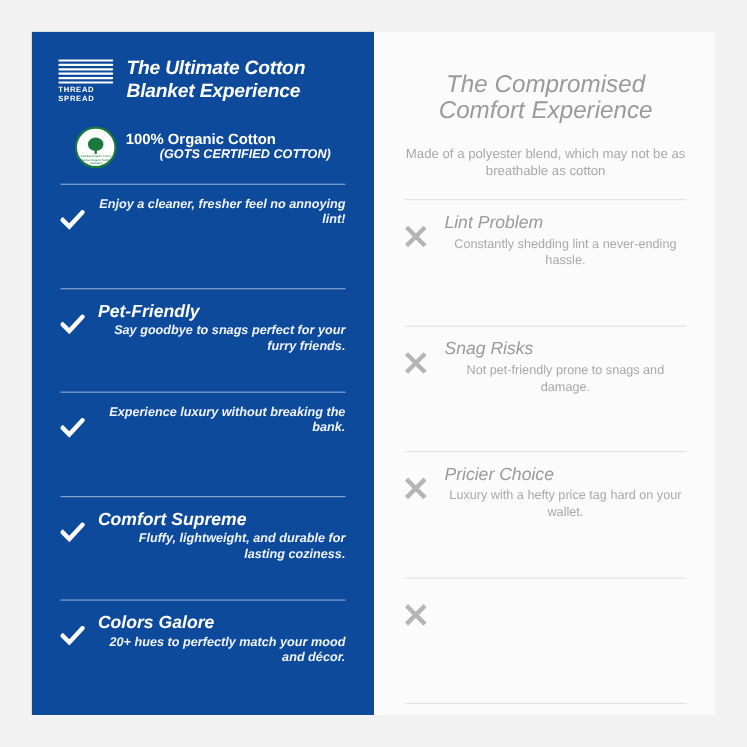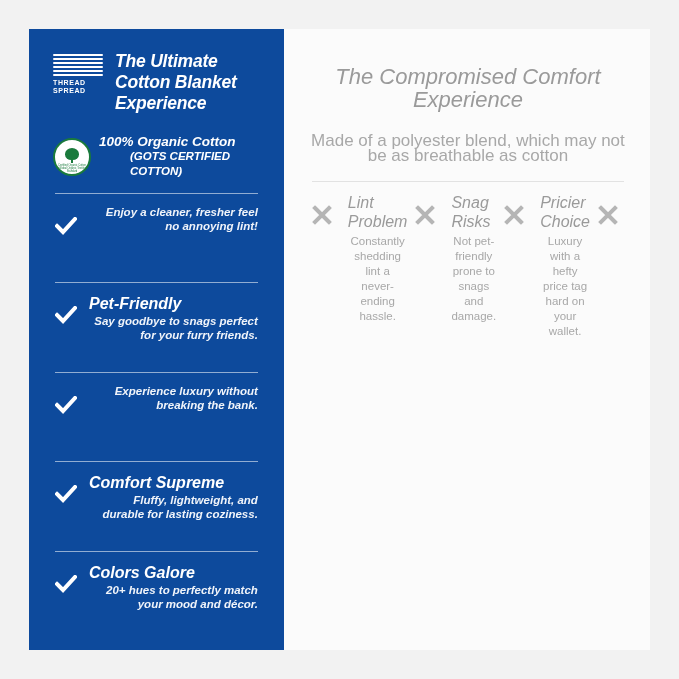--- a/index.html
+++ b/index.html
@@ -117,21 +117,20 @@
     color: #1a7a3c;
     line-height: 3px;
     letter-spacing: 0px;
   }
   .organic-text {
     line-height: 15px;
   }
   .organic-title {
     font-size: 13.5px;
     font-weight: bold;
-    font-style: italic;
   }
   .organic-sub {
     font-size: 11.5px;
     font-weight: bold;
     font-style: italic;
     margin-left: 31px;
   }
 
   .divider-left {
     height: 1px;
@@ -187,34 +186,34 @@
     font-size: 22px;
     font-style: italic;
     font-weight: normal;
     line-height: 23px;
     text-align: center;
     color: #9a9a9a;
     margin-top: 14px;
     margin-bottom: 22px;
   }
   .subtext-right {
-    font-size: 17px;
+    font-size: 12px;
     line-height: 15px;
     text-align: center;
     color: #a8a8a8;
     margin-bottom: 18px;
   }
   .divider-right {
     height: 1px;
     background: #e2e2e2;
     margin: 0 2px;
   }
   .feature-list-right {
     display: flex;
-    flex-direction: row;
+    flex-direction: column;
     flex: 1;
   }
   .feature-right {
     display: flex;
     align-items: flex-start;
     gap: 14px;
     padding: 11px 2px;
     flex: 1;
   }
   .x-icon {

